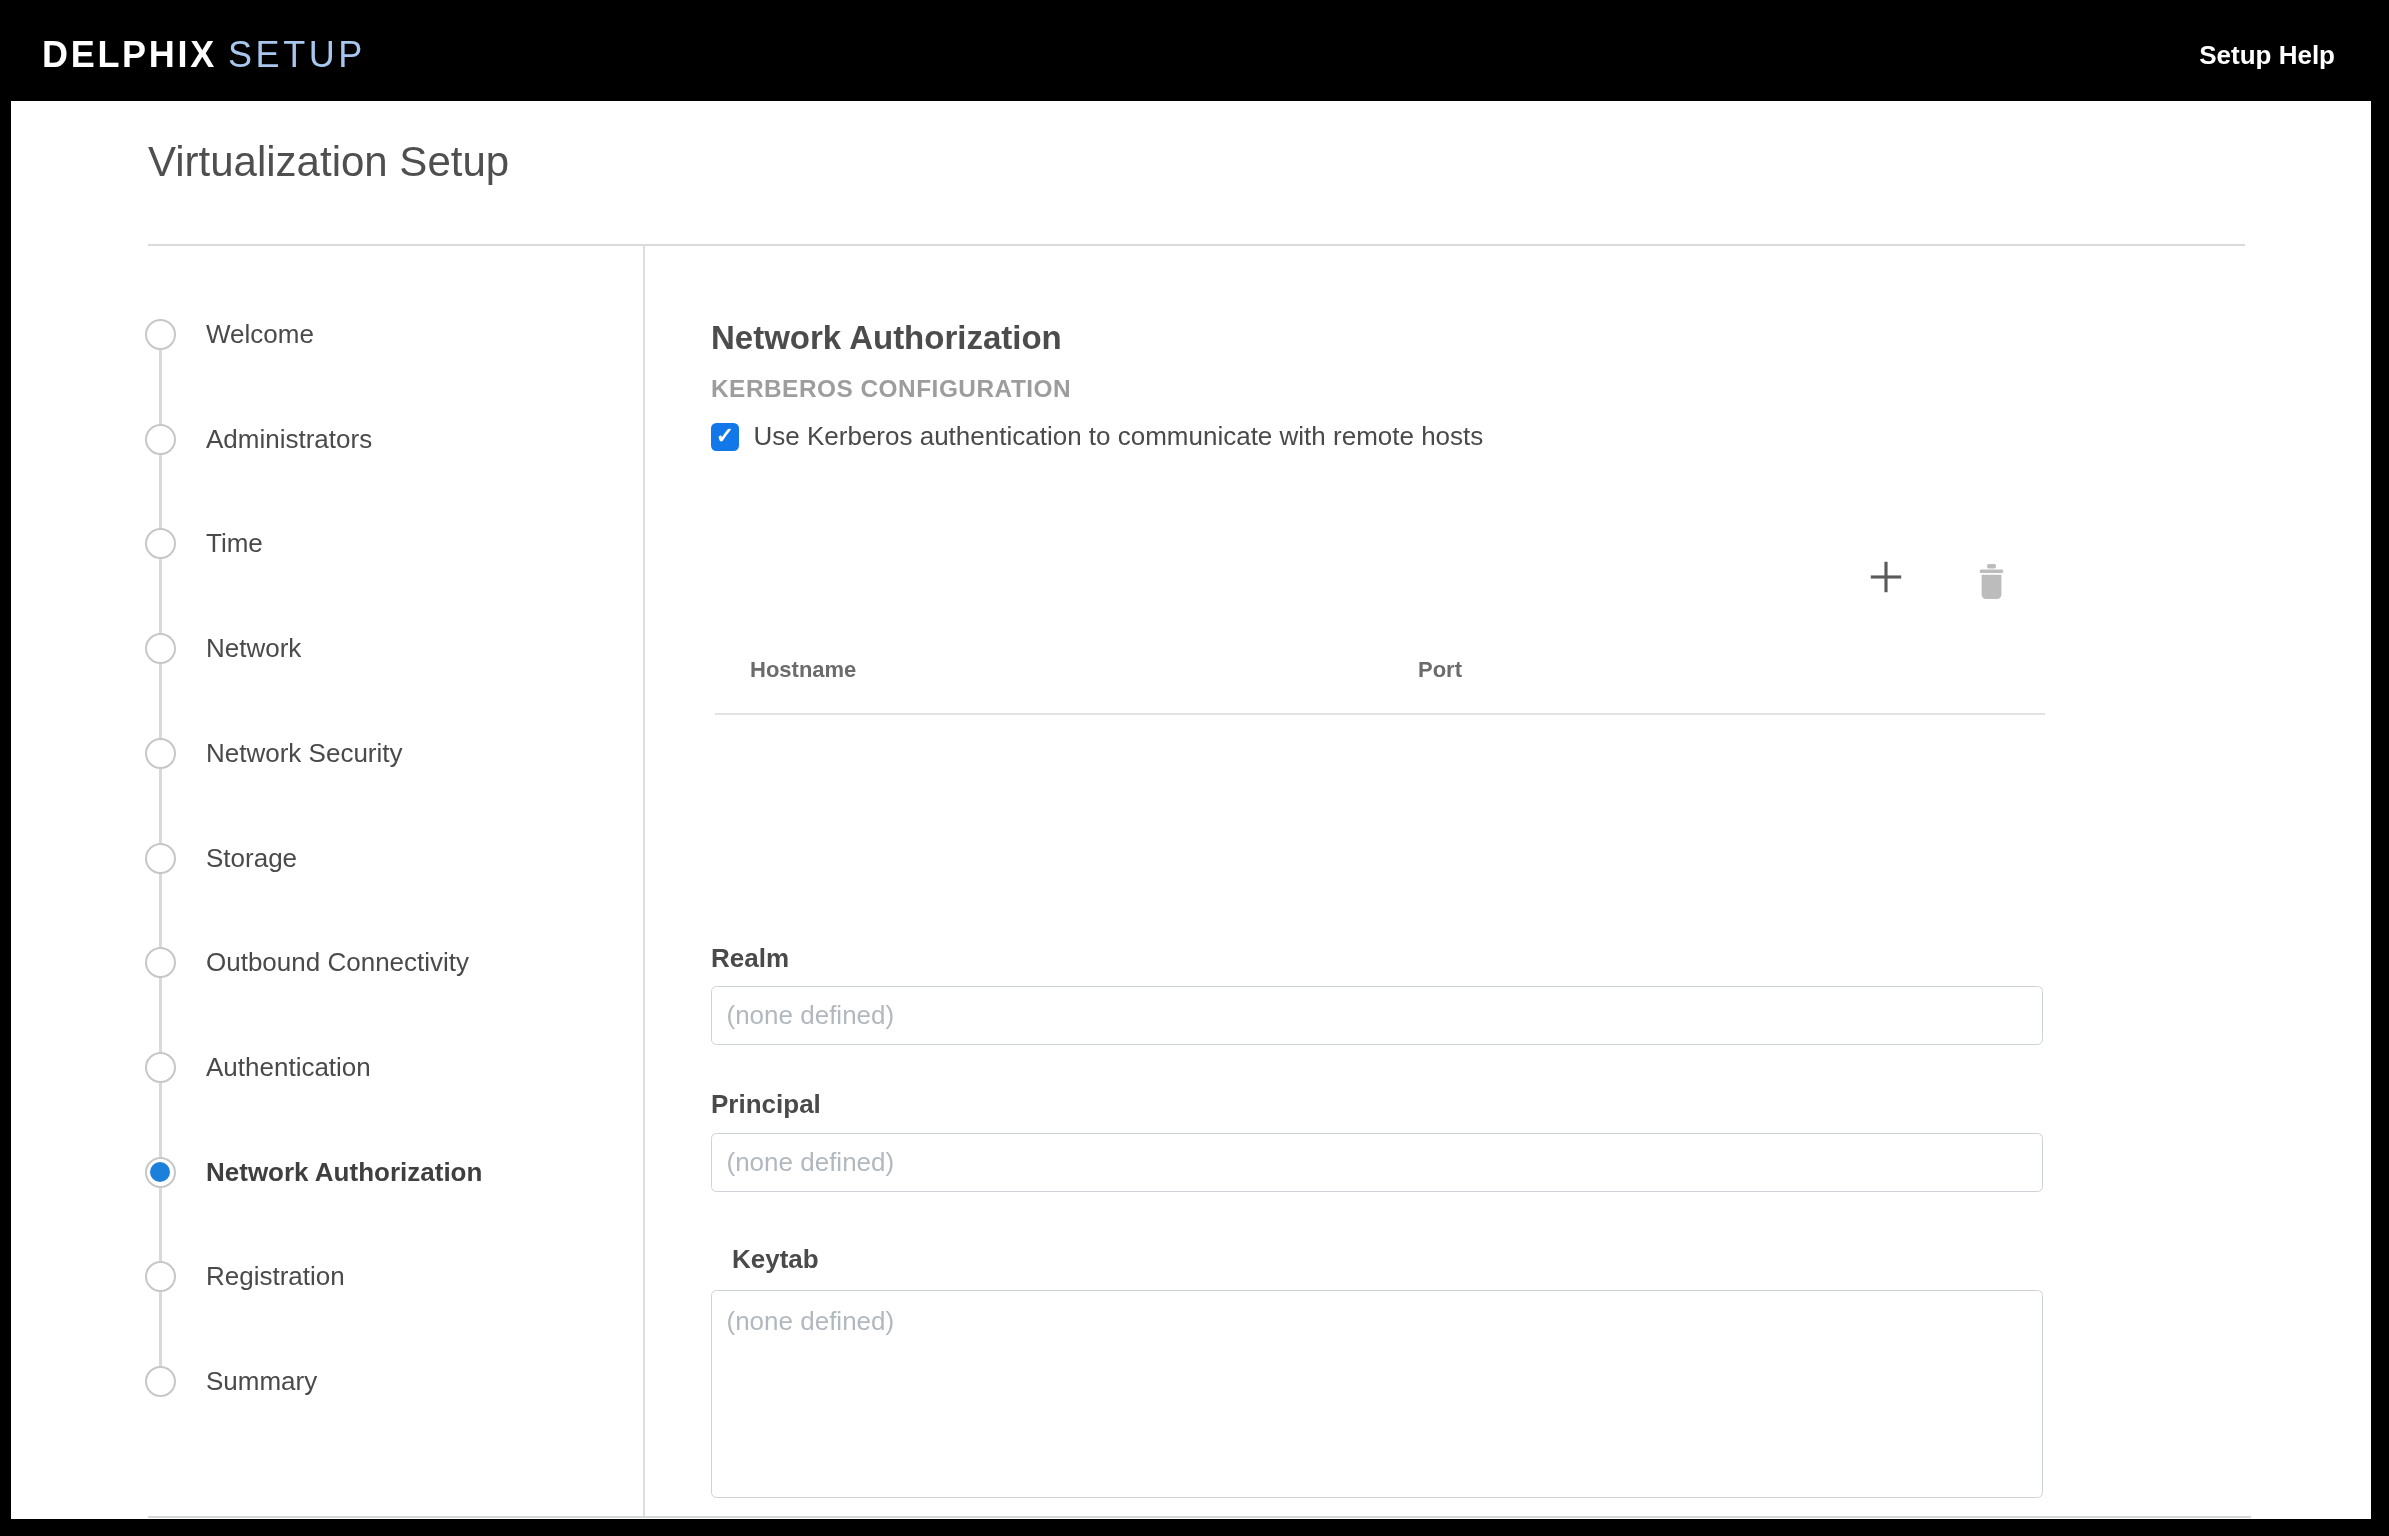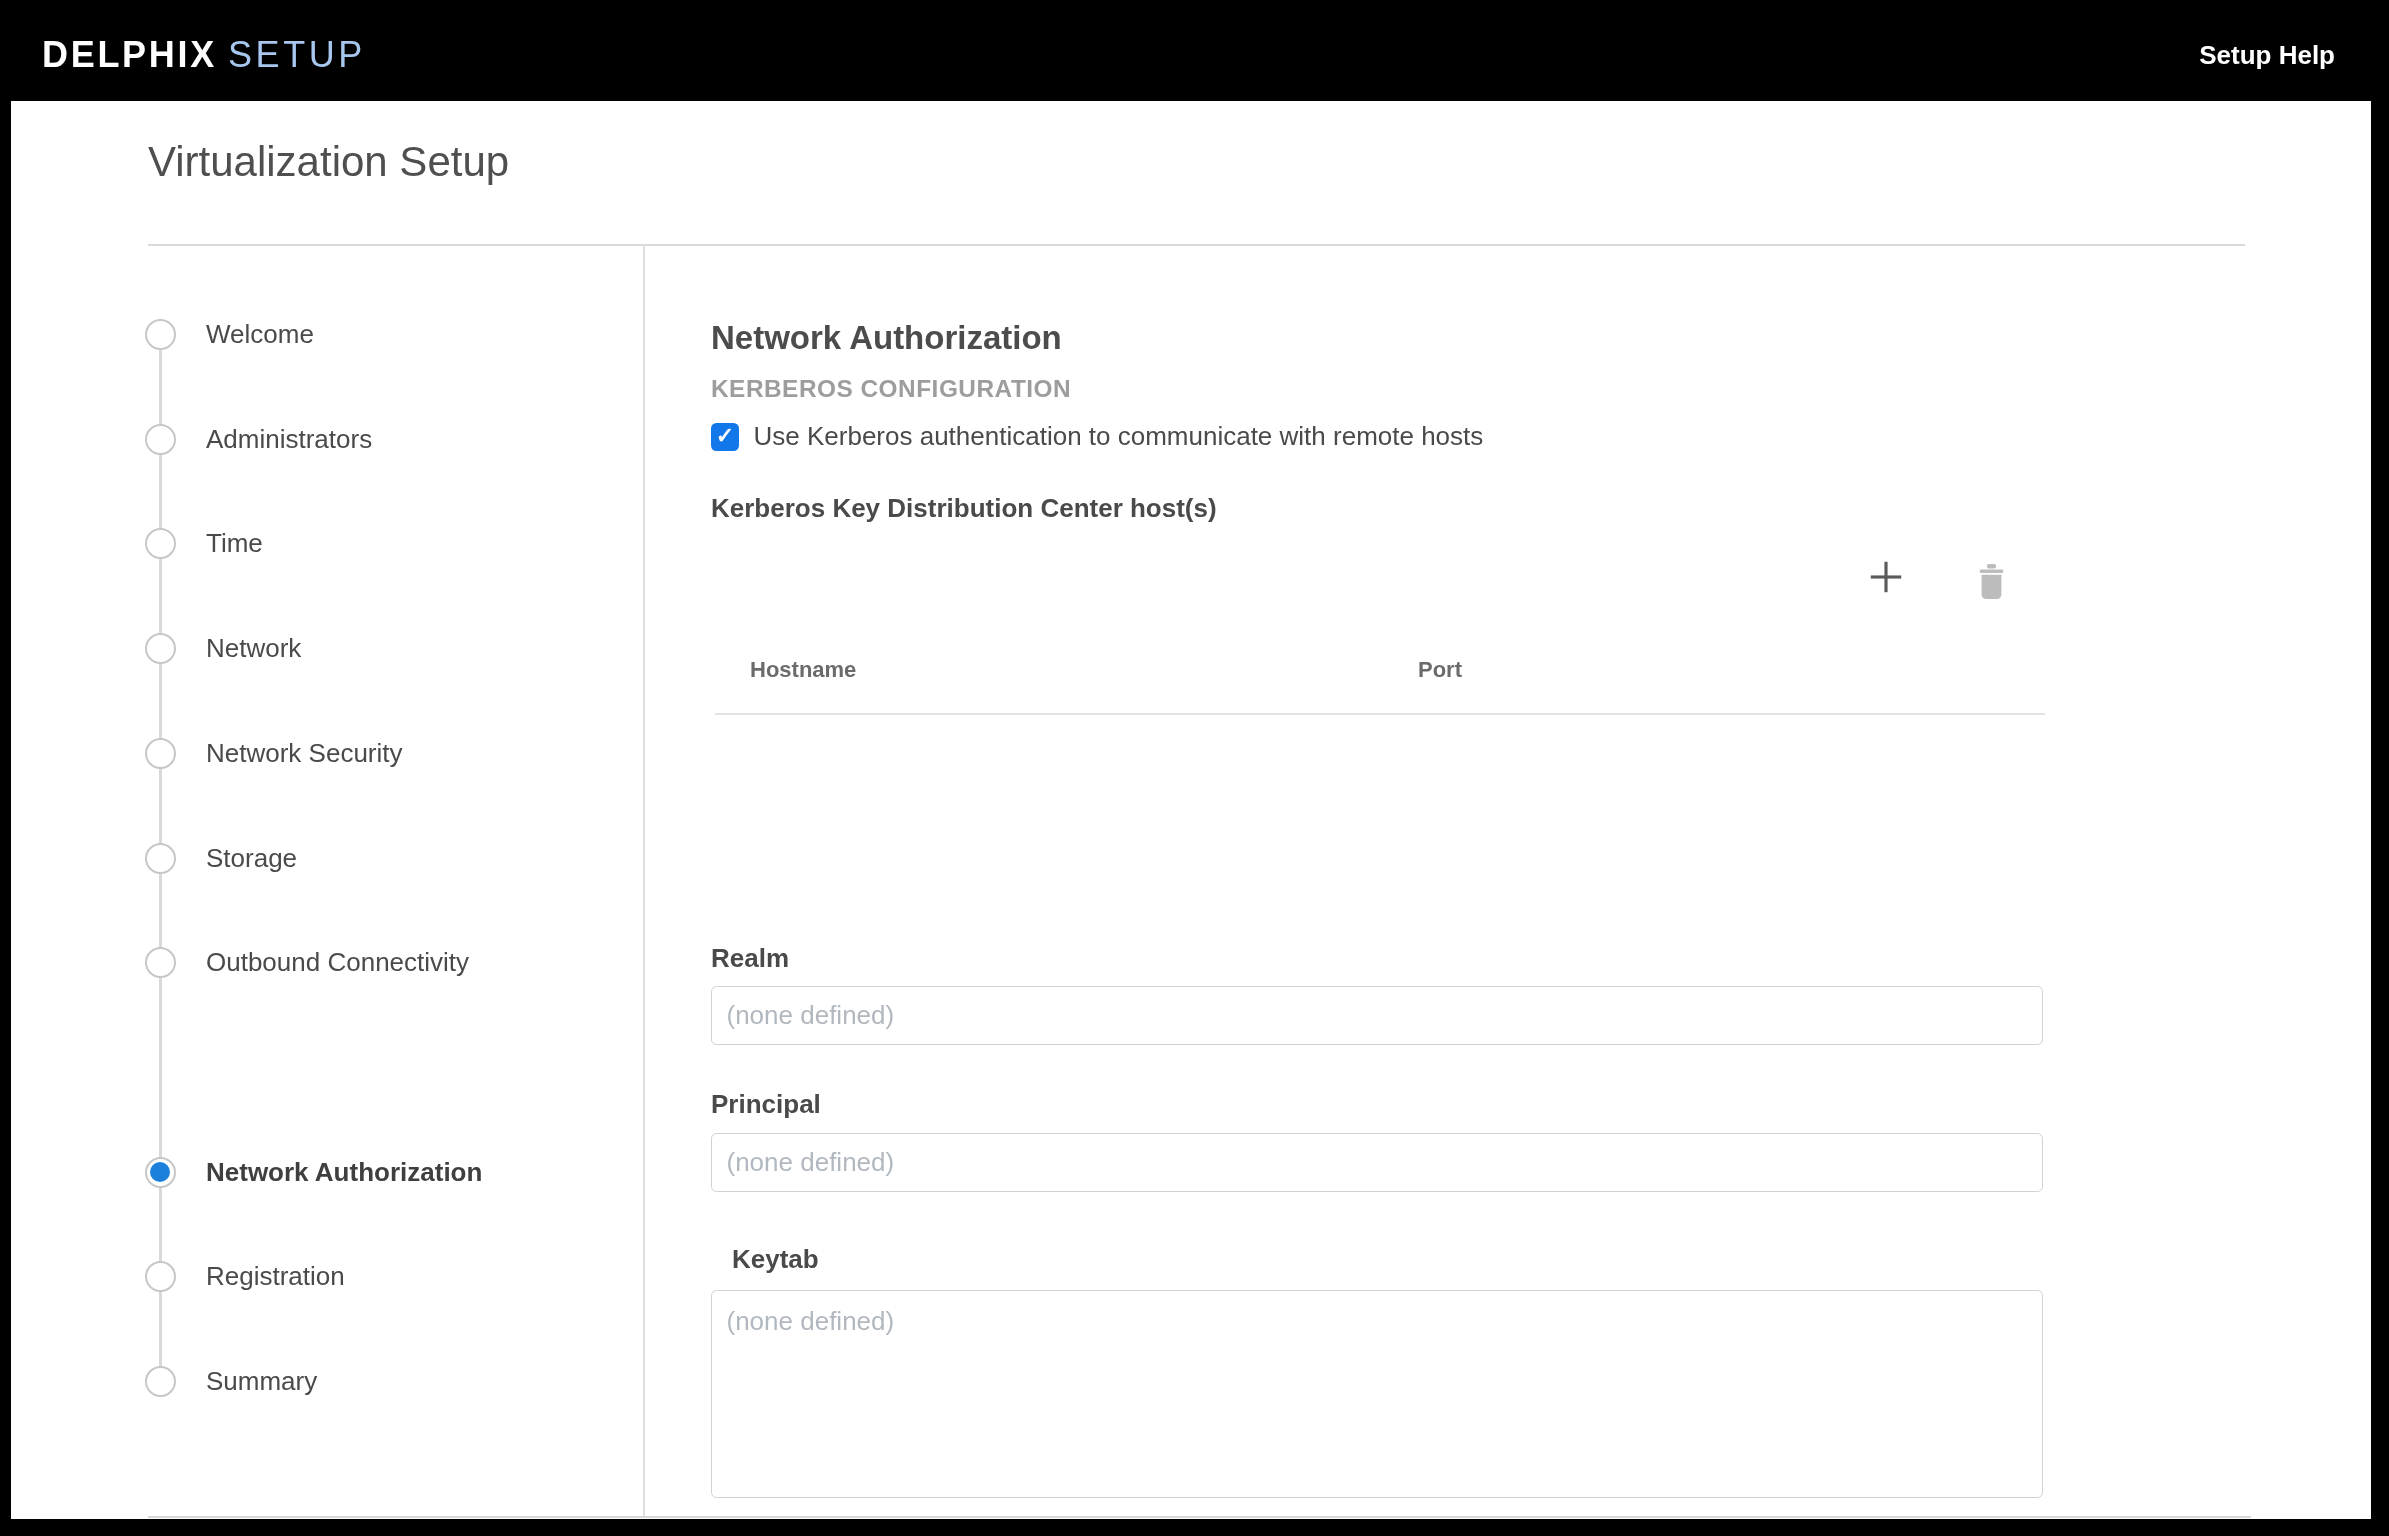--- a/index.html
+++ b/index.html
@@ -180,20 +180,24 @@
         <span class="step-label">Network Security</span>
       </div>
       <div class="step" style="top:826px">
         <span class="step-circle"></span>
         <span class="step-label">Storage</span>
       </div>
       <div class="step" style="top:930px">
         <span class="step-circle"></span>
         <span class="step-label">Outbound Connectivity</span>
       </div>
+      <div class="step" style="top:1035px">
+        <span class="step-circle"></span>
+        <span class="step-label">Authentication</span>
+      </div>
       <div class="step active" style="top:1140px">
         <span class="step-circle"></span>
         <span class="step-label">Network Authorization</span>
       </div>
       <div class="step" style="top:1244px">
         <span class="step-circle"></span>
         <span class="step-label">Registration</span>
       </div>
       <div class="step" style="top:1349px">
         <span class="step-circle"></span>
@@ -204,21 +208,20 @@
     <div class="section-heading">Network Authorization</div>
     <div class="section-subheading">KERBEROS CONFIGURATION</div>
 
     <div class="checkbox-row">
       <span class="checkbox">
         <span class="check-glyph">✓</span>
       </span>
       <span class="checkbox-label">Use Kerberos authentication to communicate with remote hosts</span>
     </div>
 
-    <div class="kdc-label">Kerberos Key Distribution Center host(s)</div>
 
     <div class="icon-btn icon-add">
       <svg width="34" height="34" viewBox="0 0 38 38">
         <line x1="19" y1="2" x2="19" y2="36" stroke="#5a5a5a" stroke-width="3.5"></line>
         <line x1="2" y1="19" x2="36" y2="19" stroke="#5a5a5a" stroke-width="3.5"></line>
       </svg>
     </div>
     <div class="icon-btn icon-delete">
       <svg width="31" height="36" viewBox="0 0 34 40">
         <rect x="12" y="0" width="10" height="5" rx="2" fill="#bcbcbc"></rect>

